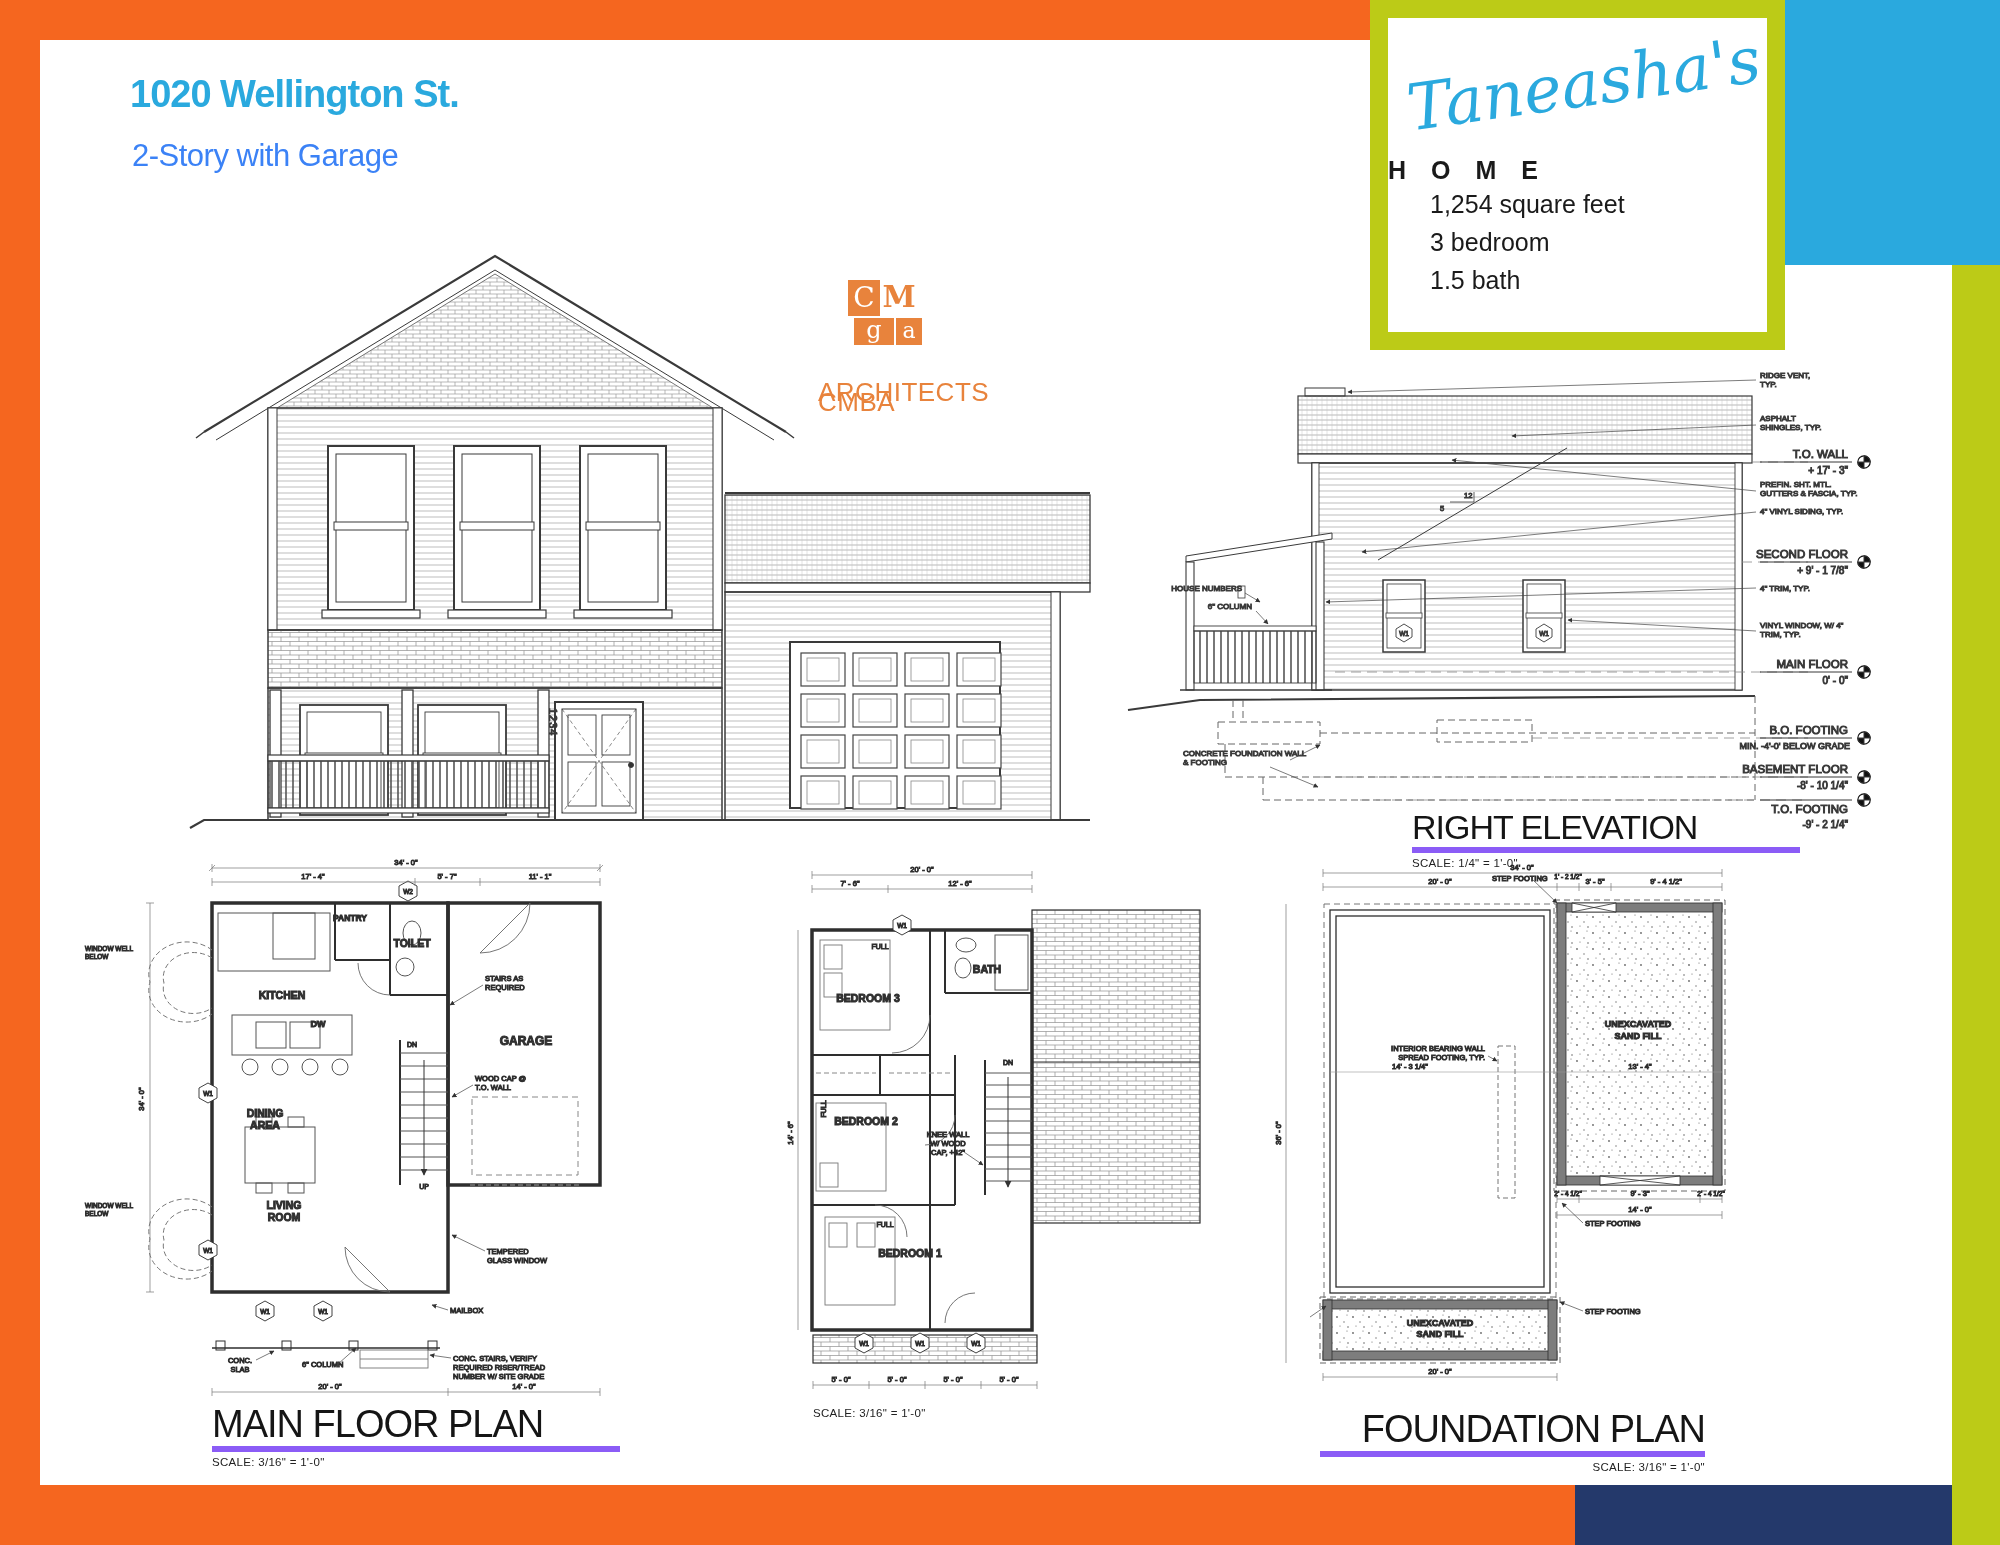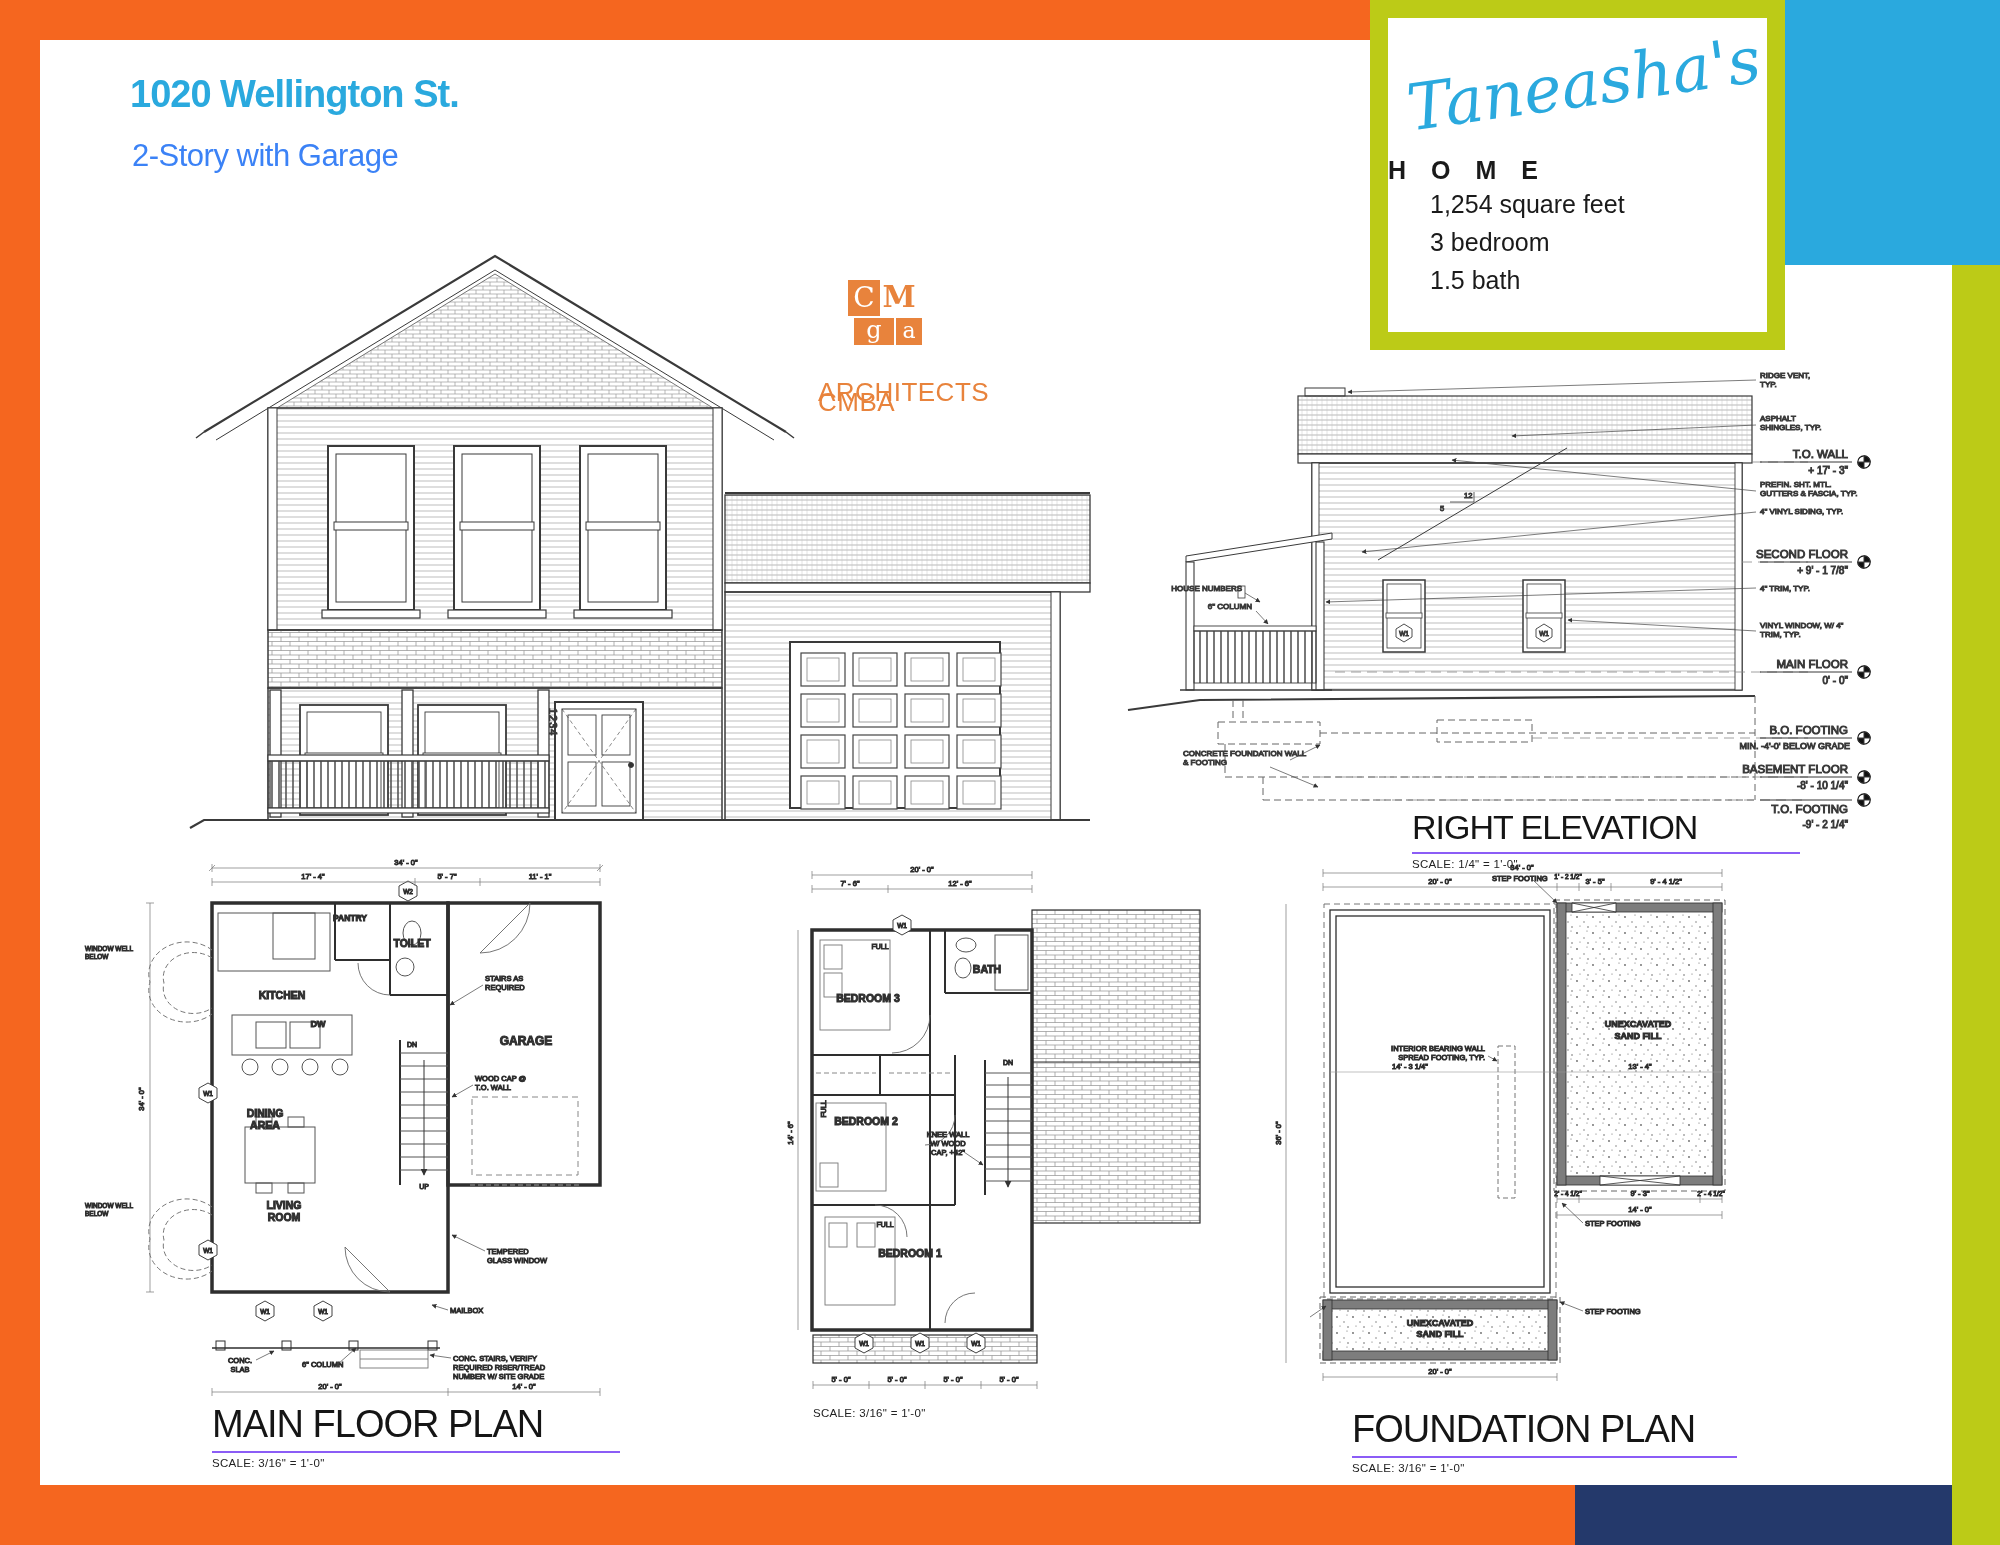--- a/index.html
+++ b/index.html
@@ -26,21 +26,21 @@
   .hdr-title{left:130px;top:73px;font-size:38px;font-weight:bold;color:#2AA9DE;
              letter-spacing:-1px;white-space:nowrap;}
   .hdr-sub{left:132px;top:138px;font-size:31px;color:#3b82f6;letter-spacing:-0.5px;}
   
   .logo{left:818px;top:280px;width:190px;height:125px;}
   .tile{position:absolute;text-align:center;font-family:"DejaVu Serif",serif;}
   .logo-line{position:absolute;left:0;color:#E8833C;font-size:26px;letter-spacing:0.5px;}
   
   .tblock{position:absolute;}
   .tblock .t{display:block;font-size:38px;color:#151515;letter-spacing:-1px;
-             border-bottom:2px solid #8b5cf6;padding-bottom:5px;white-space:nowrap;}
+             border-bottom:6px solid #8b5cf6;white-space:nowrap;}
   .tblock .s{display:block;font-size:11.5px;color:#222;margin-top:4px;letter-spacing:0.3px;}
   svg{position:absolute;overflow:visible;}
   svg text{fill:#333;}
 </style>
 </head>
 <body>
 
 <svg width="0" height="0">
   <defs>
     <pattern id="siding" width="6" height="6" patternUnits="userSpaceOnUse">
@@ -631,18 +631,18 @@
     <span class="t" style="font-size:34px;">RIGHT ELEVATION</span>
     <span class="s">SCALE:   1/4" = 1'-0"</span>
   </div>
   <div class="tblock" style="left:212px;top:1403px;width:408px;">
     <span class="t">MAIN FLOOR PLAN</span>
     <span class="s">SCALE:   3/16" = 1'-0"</span>
   </div>
   <div class="tblock" style="left:813px;top:1403px;width:352px;">
     <span class="s">SCALE:   3/16" = 1'-0"</span>
   </div>
-  <div class="tblock" style="left:1352px;top:1408px;width:385px;">
+  <div class="tblock" style="left:1320px;top:1408px;width:385px;text-align:right;">
     <span class="t">FOUNDATION PLAN</span>
     <span class="s">SCALE:   3/16" = 1'-0"</span>
   </div>
 
 </div>
 
 </body></html>

